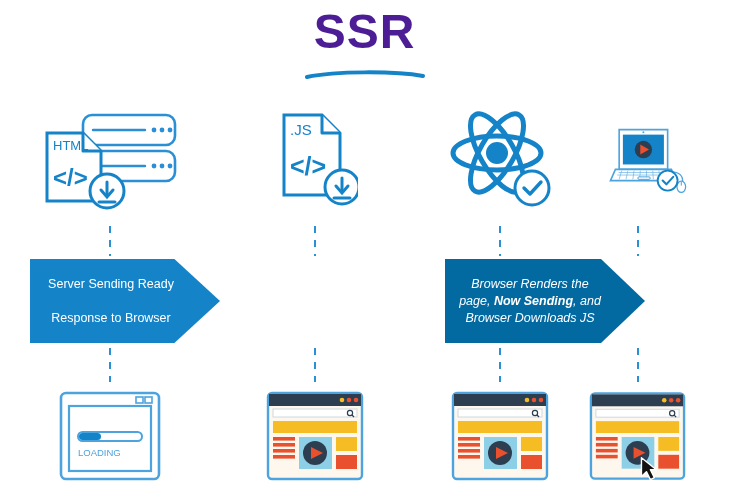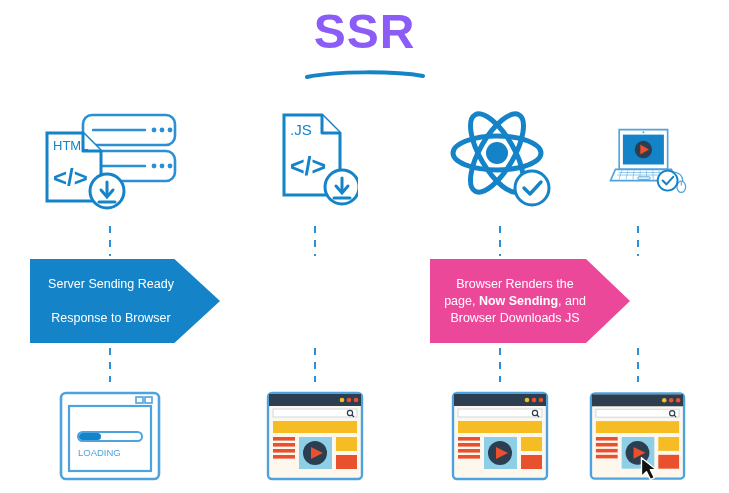--- a/index.html
+++ b/index.html
@@ -8,21 +8,21 @@
     background:#ffffff;
     font-family:"Liberation Sans", sans-serif;
     overflow:hidden;
     position:relative;
   }
   .stage{position:relative;width:729px;height:493px;}
 
   
   .title-wrap{position:absolute;left:0;top:8px;width:729px;text-align:center;}
   .title{
-    font-size:48px;font-weight:bold;color:#8b5cf6;
+    font-size:48px;font-weight:bold;color:#4c1d95;
     letter-spacing:1px;line-height:1;display:inline-block;
   }
   .title-underline{
     position:absolute;left:50%;top:62px;transform:translateX(-50%);
     width:120px;height:10px;
   }
 
   
   .col{position:absolute;top:0;height:493px;}
   .c1{left:15px;width:190px;}
@@ -49,23 +49,23 @@
     color:#ffffff;font-size:12.5px;line-height:17px;
     text-align:center;
     display:flex;align-items:center;justify-content:center;
     box-sizing:border-box;
   }
   .banner .txt{padding:0 8px;}
   .banner b{font-weight:bold;}
   .b1{left:15px;width:190px;background:#1583c8;
       clip-path:polygon(0 0, 76% 0, 100% 50%, 76% 100%, 0 100%);
       padding-right:28px;}
-  .b2{left:215px;width:200px;background:#ec4899;
+  .b2{left:230px;width:200px;background:#0369a1;
       clip-path:polygon(0 0, 78% 0, 100% 50%, 78% 100%, 0 100%);
-      padding-right:30px;}
+      padding-right:30px;font-style:italic;}
 
   
   .mock-row{position:absolute;top:388px;height:100px;width:100%;
             display:flex;justify-content:center;}
   .mock-row svg{display:block;}
 </style>
 </head>
 <body>
 
 <div class="stage">

